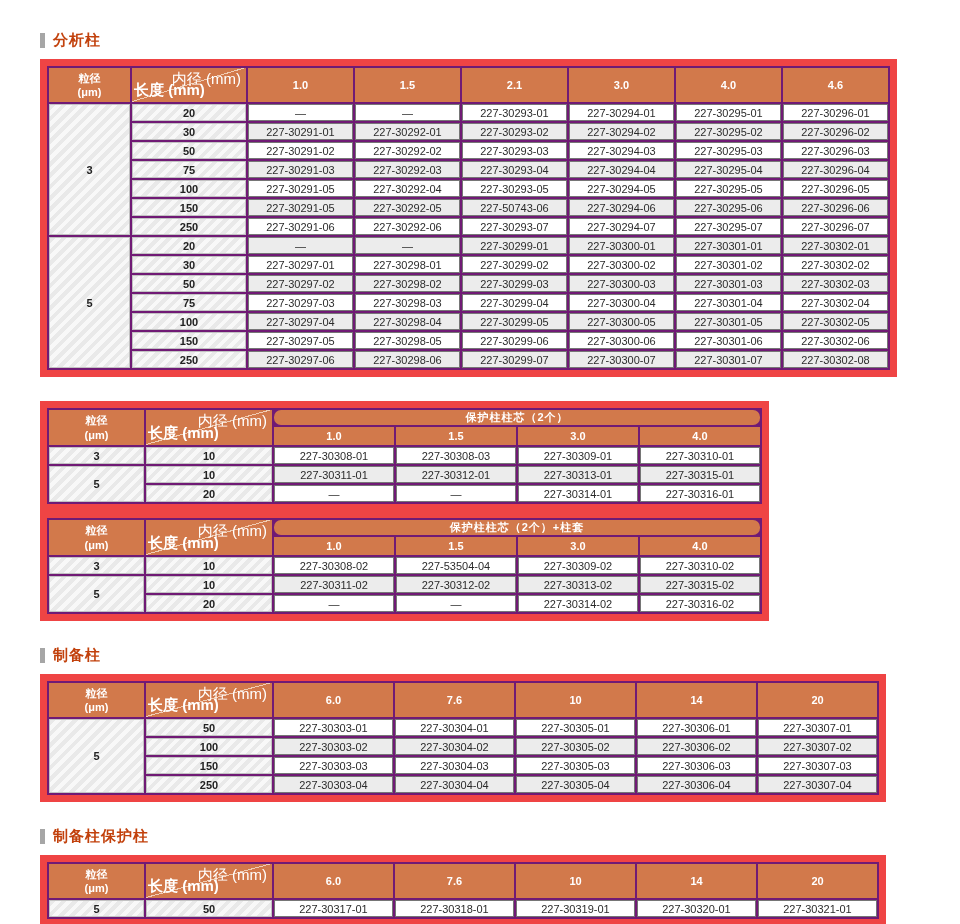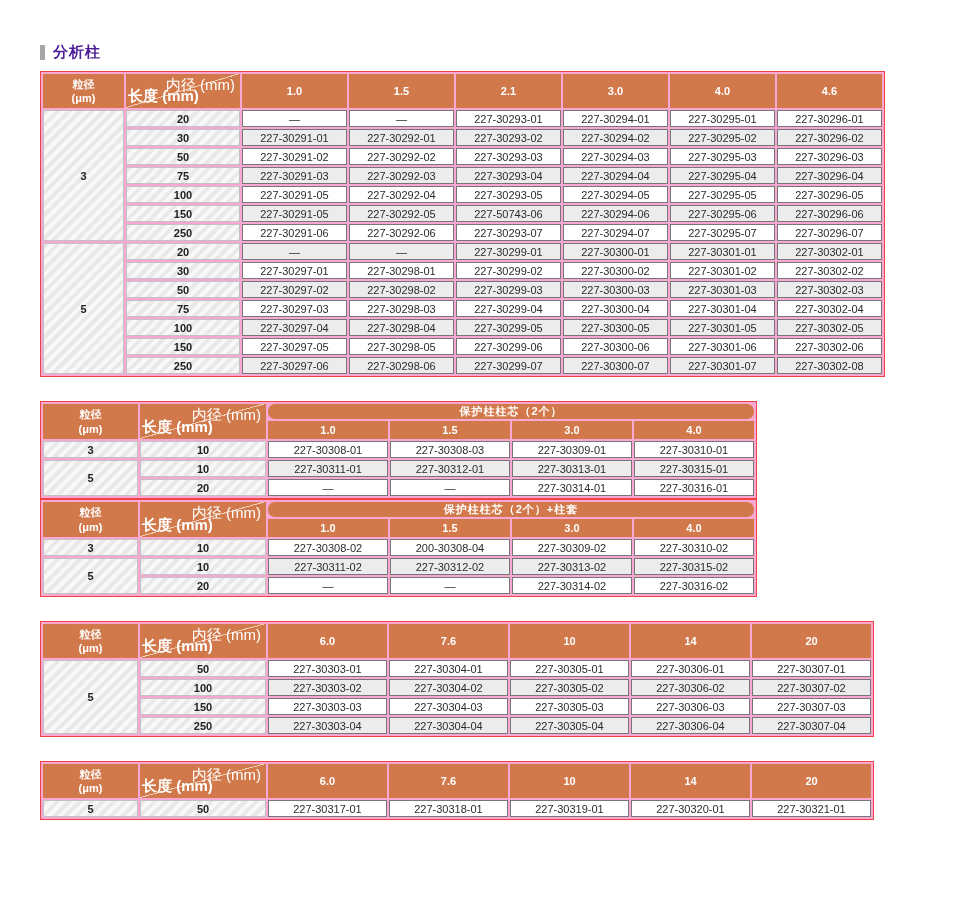--- a/index.html
+++ b/index.html
@@ -8,33 +8,33 @@
     background:#ffffff;
     font-family:"Liberation Sans","DejaVu Sans",sans-serif;
     box-sizing:border-box;
     padding:30px 0 0 40px;
     position:relative;
     color:#2b2b2b;
   }
   .section{margin-bottom:24px;}
   .sec-title{
     display:flex;align-items:center;
-    height:20px;margin:12px 0 9px 0;
-    font-size:15px;font-weight:bold;color:#4c1d95;
+    height:20px;margin:0 0 9px 0;
+    font-size:15px;font-weight:bold;color:#c2410c;
     letter-spacing:1px;
   }
   .sec-title .bar{
     display:inline-block;width:5px;height:15px;
     background:#a6a6a6;margin-right:8px;flex:none;
   }
   table.tbl{
     border-collapse:separate;
     border-spacing:2px;
-    background:#f9a8d4;
-    border:1px solid #ef4444;
+    background:#701a75;
+    border:7px solid #ef4444;
     table-layout:fixed;
   }
   table.tbl + table.tbl{margin-top:0;}
   th{
     background:#d2794b;
     color:#ffffff;
     font-size:11px;
     font-weight:bold;
     padding:0;
     text-align:center;
@@ -321,21 +321,21 @@
             <th class="colnum">1.5</th>
             <th class="colnum">3.0</th>
             <th class="colnum">4.0</th>
           </tr>
         </thead>
         <tbody>
           <tr>
             <td class="hatch" rowspan="1">3</td>
             <td class="hatch">10</td>
             <td class="part">227-30308-02</td>
-            <td class="part">200-30308-04</td>
+            <td class="part">227-53504-04</td>
             <td class="part">227-30309-02</td>
             <td class="part">227-30310-02</td>
           </tr>
           <tr class="alt">
             <td class="hatch" rowspan="2">5</td>
             <td class="hatch">10</td>
             <td class="part">227-30311-02</td>
             <td class="part">227-30312-02</td>
             <td class="part">227-30313-02</td>
             <td class="part">227-30315-02</td>
@@ -344,20 +344,24 @@
             <td class="hatch">20</td>
             <td class="part">—</td>
             <td class="part">—</td>
             <td class="part">227-30314-02</td>
             <td class="part">227-30316-02</td>
           </tr>
         </tbody>
       </table>
     </div>
     <div class="section">
+      <div class="sec-title">
+        <span class="bar"></span>
+        <span>制备柱</span>
+      </div>
       <table class="tbl">
         <colgroup>
           <col style="width: 95px;">
           <col style="width: 126px;">
           <col style="width: 119px;">
           <col style="width: 119px;">
           <col style="width: 119px;">
           <col style="width: 119px;">
           <col style="width: 119px;">
         </colgroup>
@@ -406,20 +410,24 @@
             <td class="part">227-30303-04</td>
             <td class="part">227-30304-04</td>
             <td class="part">227-30305-04</td>
             <td class="part">227-30306-04</td>
             <td class="part">227-30307-04</td>
           </tr>
         </tbody>
       </table>
     </div>
     <div class="section">
+      <div class="sec-title">
+        <span class="bar"></span>
+        <span>制备柱保护柱</span>
+      </div>
       <table class="tbl">
         <colgroup>
           <col style="width: 95px;">
           <col style="width: 126px;">
           <col style="width: 119px;">
           <col style="width: 119px;">
           <col style="width: 119px;">
           <col style="width: 119px;">
           <col style="width: 119px;">
         </colgroup>

